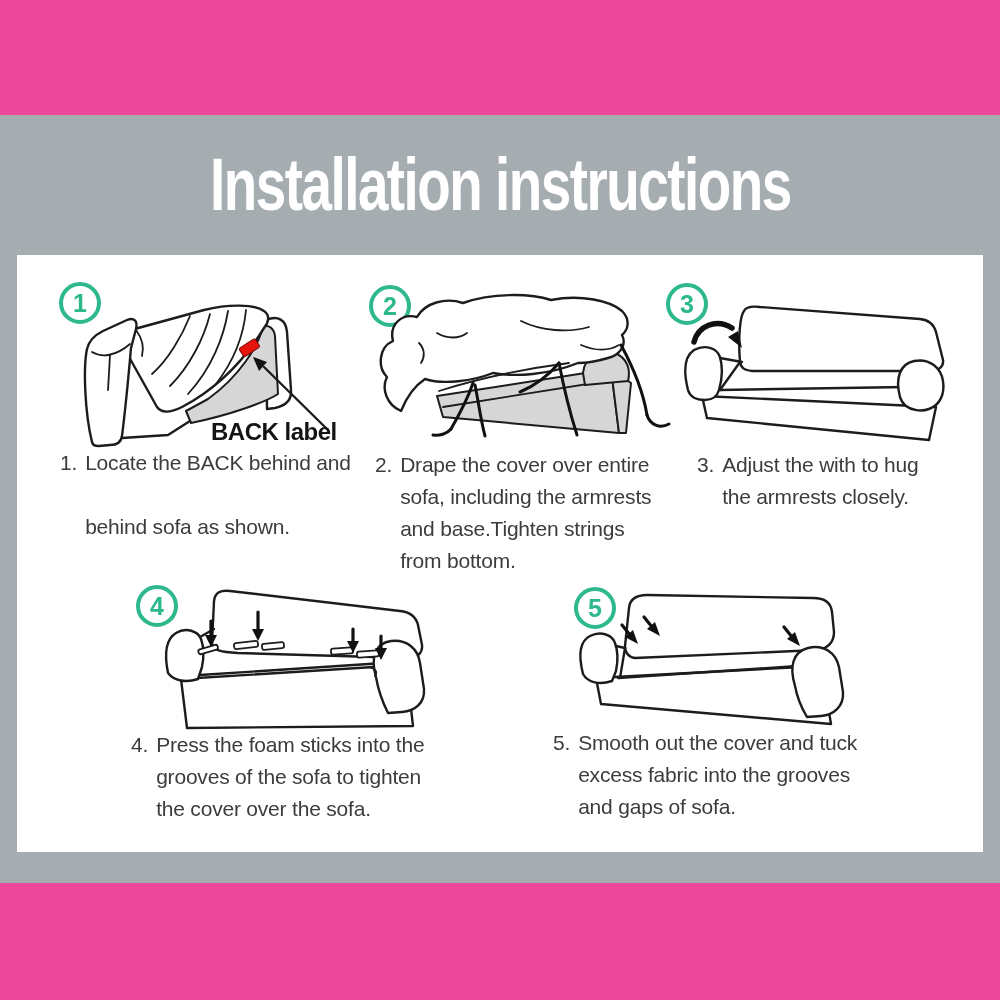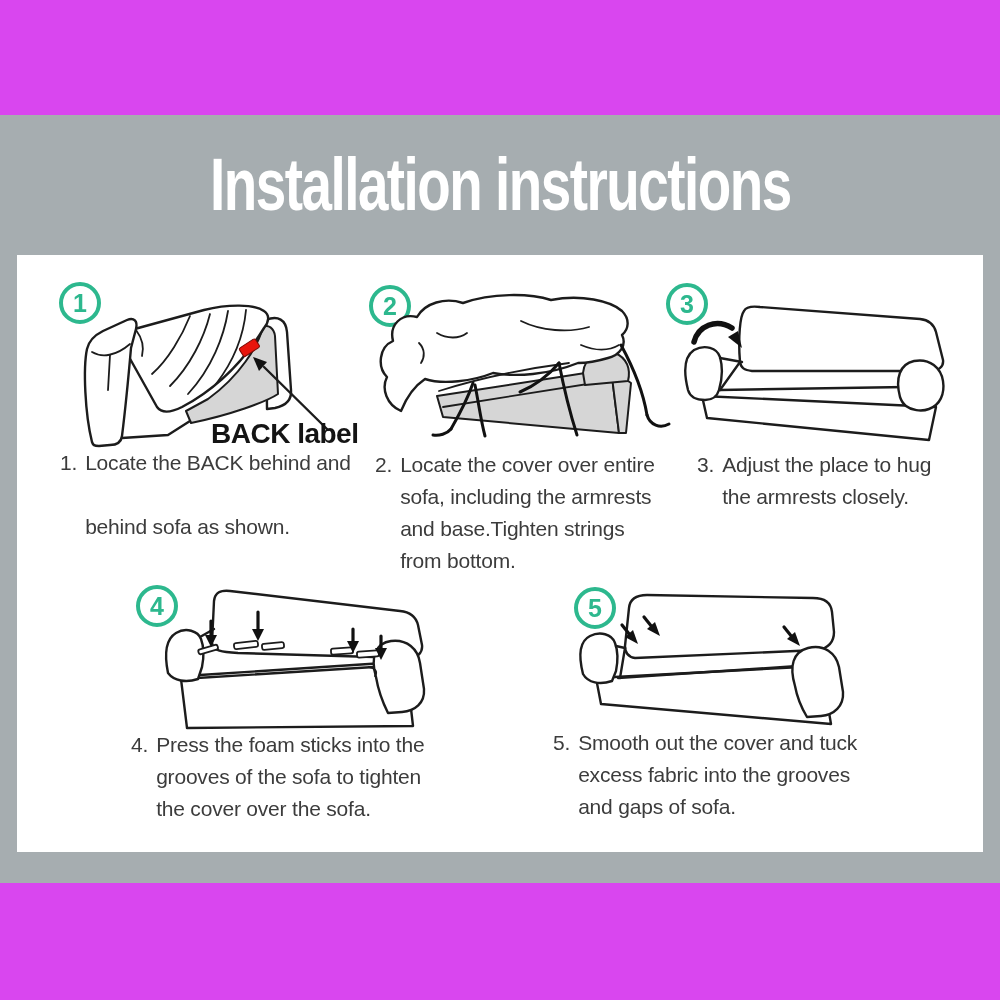--- a/index.html
+++ b/index.html
@@ -1,35 +1,35 @@
 <!DOCTYPE html>
 <html><head>
 <meta charset="utf-8">
 <style>
   html,body{margin:0;padding:0;background:#ffffff;}
-  .page{position:relative;width:1000px;height:1000px;background:#d946ef;overflow:hidden;
+  .page{position:relative;width:1000px;height:1000px;background:#ec4899;overflow:hidden;
         font-family:"Liberation Sans",sans-serif;}
   .band{position:absolute;left:0;top:115px;width:1000px;height:768px;background:#a6adb0;}
   .title-wrap{position:absolute;left:0;top:148px;width:1000px;text-align:center;}
   .title-text{display:inline-block;margin:0;color:#ffffff;font-size:74px;font-weight:bold;
               letter-spacing:-2px;line-height:74px;transform:scaleX(0.74);transform-origin:center;
               white-space:nowrap;}
   .panel{position:absolute;left:17px;top:255px;width:966px;height:597px;background:#ffffff;}
 
   .badge{position:absolute;width:34px;height:34px;border:4px solid #2db88e;border-radius:50%;
          color:#2db88e;font-size:25px;font-weight:bold;display:flex;align-items:center;
          justify-content:center;background:#ffffff;}
   .b1{left:59px;top:282px;} .b2{left:369px;top:285px;} .b3{left:666px;top:283px;}
   .b4{left:136px;top:585px;} .b5{left:574px;top:587px;}
 
   .illus{position:absolute;}
   .i1{left:70px;top:302px;} .i2{left:373px;top:293px;} .i3{left:680px;top:298px;}
   .i4{left:148px;top:581px;} .i5{left:563px;top:586px;}
 
-  .back-label{position:absolute;left:211px;top:418px;font-size:28px;font-weight:bold;
+  .back-label{position:absolute;left:211px;top:418px;font-size:24px;font-weight:bold;
               color:#141414;letter-spacing:-0.5px;}
 
   .step-text{position:absolute;display:flex;color:#3c3c3c;font-size:21px;line-height:32px;
              letter-spacing:-0.2px;}
   .step-text .num{flex:0 0 auto;margin-right:8px;}
   .t1{left:60px;top:447px;} .t2{left:375px;top:449px;} .t3{left:697px;top:449px;}
   .t4{left:131px;top:729px;} .t5{left:553px;top:727px;}
 
   svg .ln{fill:none;stroke:#1c1c1c;stroke-width:2.4;stroke-linecap:round;stroke-linejoin:round;}
   svg .fw{fill:#ffffff;stroke:#1c1c1c;stroke-width:2.4;stroke-linejoin:round;}
@@ -166,31 +166,31 @@
     <span class="lines">
       <span>Locate the BACK behind and</span><br>
       <br>
       <span>behind sofa as shown.</span>
     </span>
   </div>
 
   <div class="step-text t2">
     <span class="num">2.</span>
     <span class="lines">
-      <span>Locate the cover over entire</span><br>
+      <span>Drape the cover over entire</span><br>
       <span>sofa, including the armrests</span><br>
       <span>and base.Tighten strings</span><br>
       <span>from bottom.</span>
     </span>
   </div>
 
   <div class="step-text t3">
     <span class="num">3.</span>
     <span class="lines">
-      <span>Adjust the place to hug</span><br>
+      <span>Adjust the with to hug</span><br>
       <span>the armrests closely.</span>
     </span>
   </div>
 
   <div class="step-text t4">
     <span class="num">4.</span>
     <span class="lines">
       <span>Press the foam sticks into the</span><br>
       <span>grooves of the sofa to tighten</span><br>
       <span>the cover over the sofa.</span>

